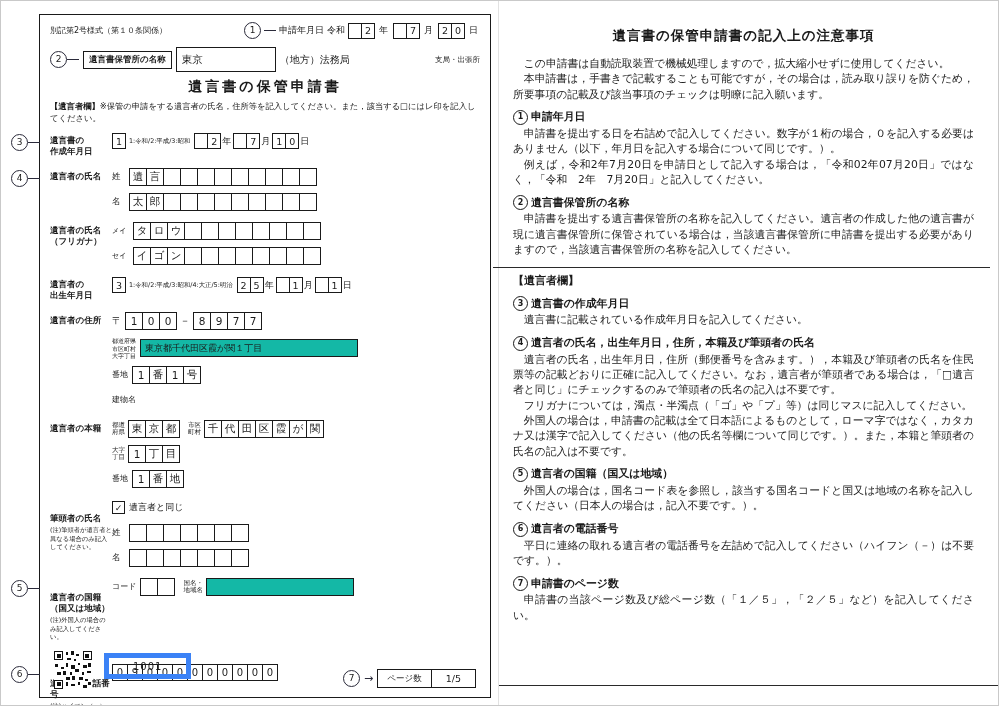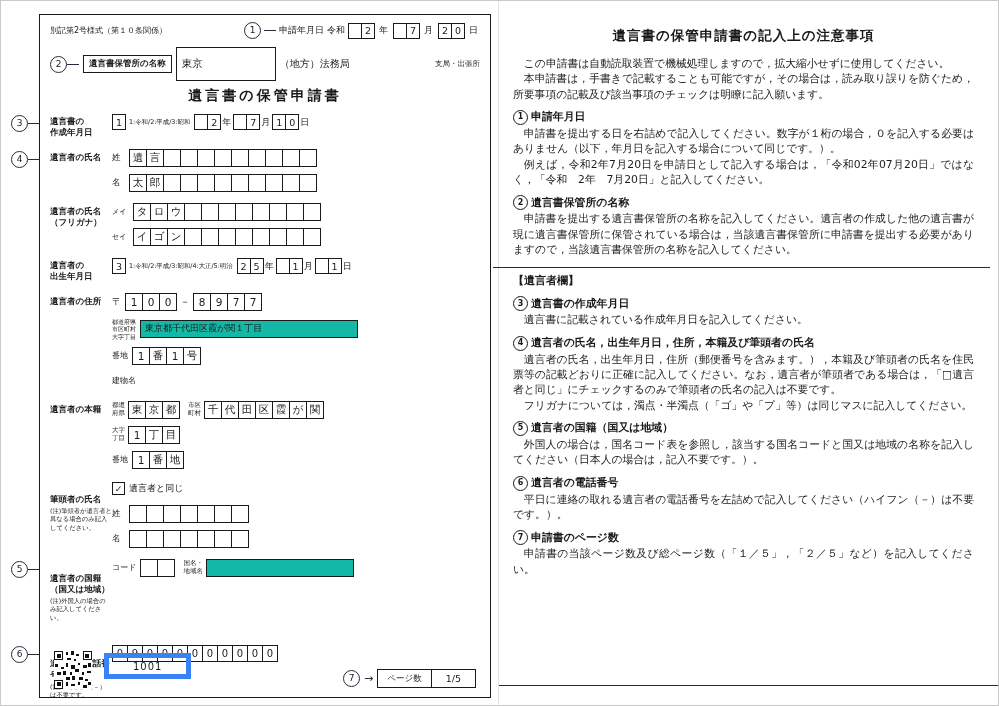--- a/index.html
+++ b/index.html
@@ -20,21 +20,21 @@
   .form-ref{font-size:8px;}
   .appdate{display:flex;align-items:center;gap:3px;font-size:9px;}
   .lab9{font-size:9px;}
   .unit{font-size:9px;margin:0 2px 0 1px;}
 
   .circ{width:15px;height:15px;border:1.2px solid #2a2a3a;border-radius:50%;display:inline-flex;align-items:center;justify-content:center;font-size:9px;flex:0 0 auto;background:#fff;line-height:1;}
   .tick{width:12px;height:0;border-top:1px solid #2a2a3a;flex:0 0 auto;}
 
   .head2{display:flex;align-items:center;gap:4px;margin-top:8px;}
   .office-label-box{border:1px solid #1a1a1a;font-size:8.5px;font-weight:bold;padding:2px 5px;}
-  .office-value{border:1px solid #1a1a1a;width:100px;height:34px;font-size:10.5px;display:flex;align-items:center;padding:0 5px;box-sizing:border-box;}
+  .office-value{border:1px solid #1a1a1a;width:100px;height:25px;font-size:10.5px;display:flex;align-items:center;padding:0 5px;box-sizing:border-box;}
   .office-suffix{font-size:10px;}
   .office-branch{margin-left:auto;font-size:7.5px;}
 
   .form-title{text-align:center;font-size:14px;font-weight:bold;letter-spacing:3px;margin-top:6px;}
   .form-note{font-size:8.3px;line-height:1.4;margin-top:5px;}
   .fw-bold{font-weight:bold;}
 
   .form-body{margin-top:8px;}
   .frow{display:flex;align-items:flex-start;margin-bottom:11px;position:relative;}
   .flabel{width:62px;flex:0 0 62px;font-size:8.5px;font-weight:bold;line-height:1.3;white-space:pre-line;padding-top:3px;}
@@ -127,20 +127,23 @@
         <span class="tick"></span>
       </span>
       <span class="office-label-box">遺言書保管所の名称</span>
       <span class="office-value">東京</span>
       <span class="office-suffix">（地方）法務局</span>
       <span class="office-branch">支局・出張所</span>
     </div>
 
     <div class="form-title">遺言書の保管申請書</div>
 
+    <div class="form-note">
+      <span class="fw-bold">【遺言者欄】</span><span>※保管の申請をする遺言者の氏名，住所等を記入してください。また，該当する□にはレ印を記入してください。</span>
+    </div>
 
     <div class="form-body">
 
       <div class="frow">
         <span class="row-callout">
           <span class="circ">3</span>
           <span class="tick"></span>
         </span>
         <div class="flabel">遺言書の
 作成年月日</div>
@@ -549,20 +552,21 @@
   </section>
 
   <section class="inst-section">
     <h2 class="inst-head">
       <span class="circ">4</span>
       <span>遺言者の氏名，出生年月日，住所，本籍及び筆頭者の氏名</span>
     </h2>
     <div>
         <p class="para">遺言者の氏名，出生年月日，住所（郵便番号を含みます。），本籍及び筆頭者の氏名を住民票等の記載どおりに正確に記入してください。なお，遺言者が筆頭者である場合は，「□遺言者と同じ」にチェックするのみで筆頭者の氏名の記入は不要です。</p>
         <p class="para">フリガナについては，濁点・半濁点（「ゴ」や「プ」等）は同じマスに記入してください。</p>
+        <p class="para">外国人の場合は，申請書の記載は全て日本語によるものとして，ローマ字ではなく，カタカナ又は漢字で記入してください（他の氏名等欄について同じです。）。また，本籍と筆頭者の氏名の記入は不要です。</p>
       </div>
   </section>
 
   <section class="inst-section">
     <h2 class="inst-head">
       <span class="circ">5</span>
       <span>遺言者の国籍（国又は地域）</span>
     </h2>
     <div>
         <p class="para">外国人の場合は，国名コード表を参照し，該当する国名コードと国又は地域の名称を記入してください（日本人の場合は，記入不要です。）。</p>

